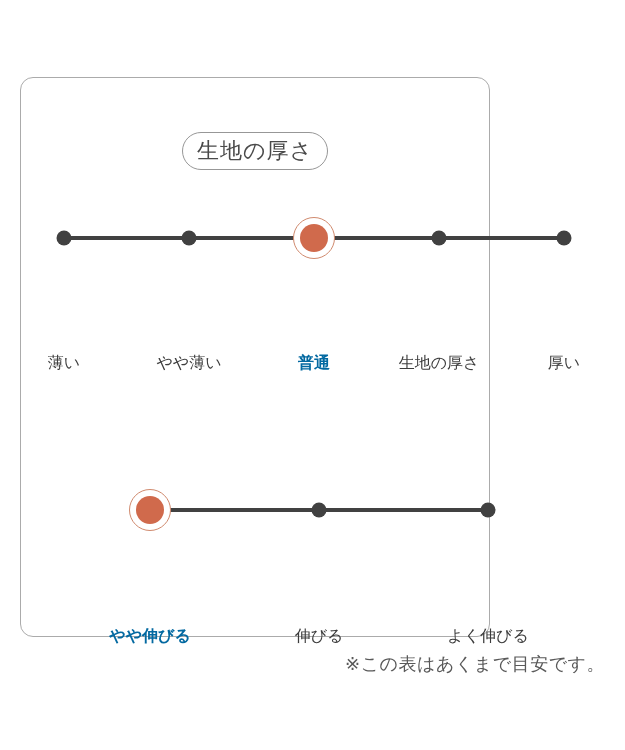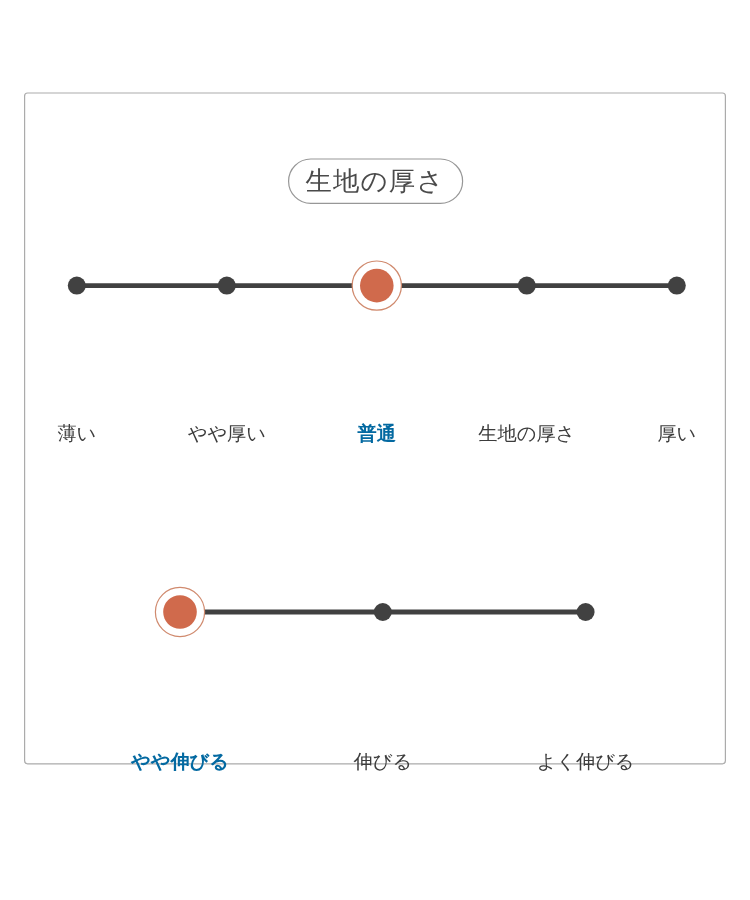--- a/index.html
+++ b/index.html
@@ -18,24 +18,24 @@
     width: 625px;
     height: 750px;
     background: #ffffff;
     font-family: "Liberation Sans", "DejaVu Sans", sans-serif;
     overflow: hidden;
   }
   .frame {
     position: absolute;
     left: 20px;
     top: 77px;
-    width: 585px;
+    width: 470px;
     height: 560px;
     border: 1px solid var(--frame-border);
-    border-radius: 3px;
+    border-radius: 13px;
     background: #ffffff;
   }
   .scale { position: absolute; left: 0; width: 100%; }
   .scale-0 { top: 54px; }
   .scale-1 { top: 325px; }
   .pill {
     margin: 0 auto;
     width: 146px;
     height: 38px;
     border: 1px solid var(--pill-border);
@@ -125,21 +125,21 @@
       <div class="trackwrap">
         <div class="trackline"></div>
       <div class="dot" style="left: 0%;"></div>
           <div class="dot" style="left: 25%;"></div>
           <div class="dot selected" style="left: 50%;"></div>
           <div class="dot" style="left: 75%;"></div>
           <div class="dot" style="left: 100%;"></div>
         </div>
       <div class="labelrow">
           <div class="label" style="left: 0%;">薄い</div>
-          <div class="label" style="left: 25%;">やや厚い</div>
+          <div class="label" style="left: 25%;">やや薄い</div>
           <div class="label selected" style="left: 50%;">普通</div>
           <div class="label" style="left: 75%;">生地の厚さ</div>
           <div class="label" style="left: 100%;">厚い</div>
         </div>
     </section>
 
     <section class="scale scale-1">
       <div class="trackwrap">
         <div class="trackline"></div>
       <div class="dot selected" style="left: 0%;"></div>
@@ -147,13 +147,14 @@
           <div class="dot" style="left: 100%;"></div>
         </div>
       <div class="labelrow">
           <div class="label selected" style="left: 0%; text-align: center;">やや伸びる</div>
           <div class="label" style="left: 50%;">伸びる</div>
           <div class="label" style="left: 100%;">よく伸びる</div>
         </div>
     </section>
 
   </div>
+  <div class="note">※この表はあくまで目安です。</div>
 </div>
 
 </body></html>

